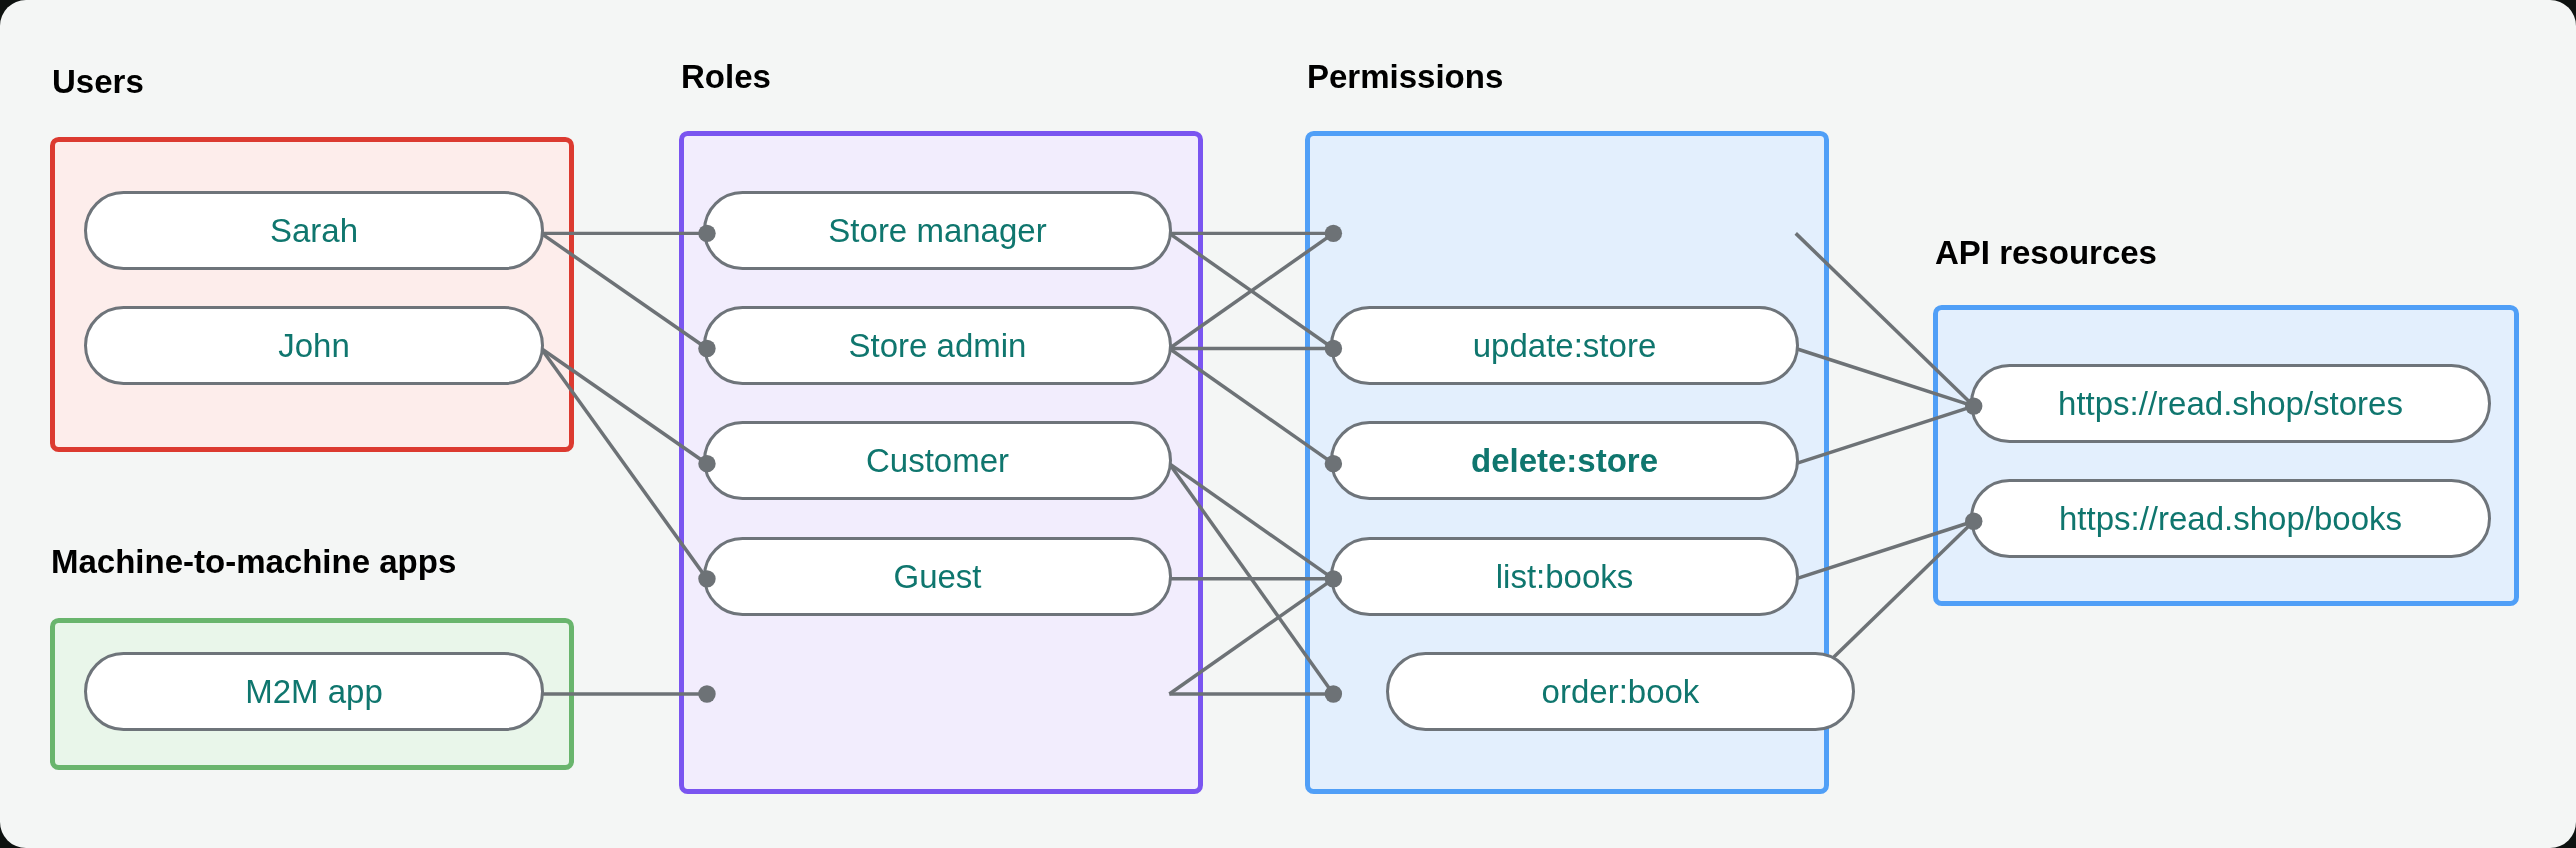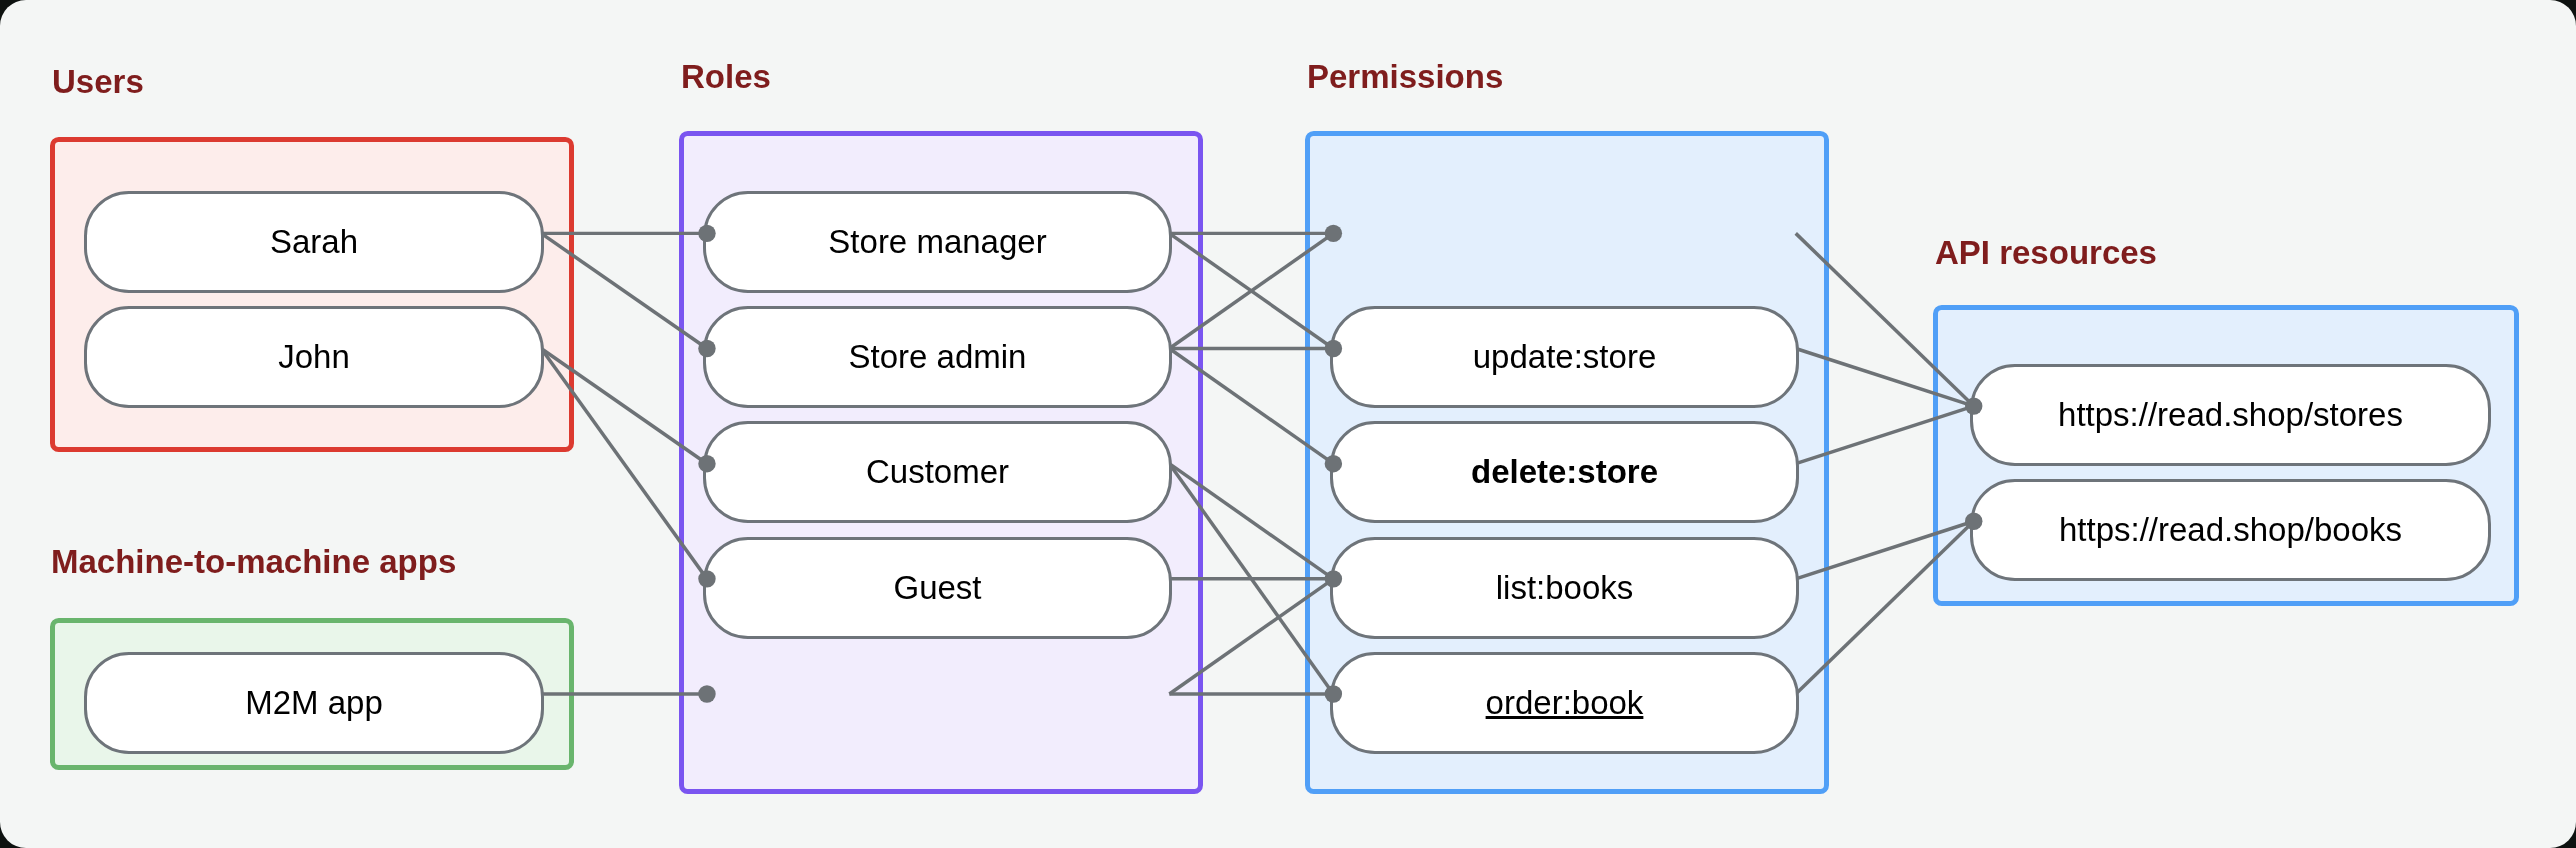--- a/index.html
+++ b/index.html
@@ -10,35 +10,35 @@
     overflow:hidden;
   }
   #canvas{
     position:absolute;left:0;top:0;width:2576px;height:848px;
     background:#f4f6f5;
     border-radius:26px;
     overflow:hidden;
   }
   .group-label{
     position:absolute;z-index:5;
-    font-size:33px;font-weight:600;color:#7f1d1d;
+    font-size:33px;font-weight:600;color:#000000;
     white-space:nowrap;
   }
   .box{
     position:absolute;z-index:1;
     border:5.2px solid #888;border-radius:8.7px;
     box-sizing:border-box;
   }
   .pill{
     position:absolute;z-index:3;
-    height:102px;background:#ffffff;
+    height:79px;background:#ffffff;
     border:3.5px solid #6e747a;border-radius:45px;
     box-sizing:border-box;
     display:flex;align-items:center;justify-content:center;
-    font-size:33px;color:#000000;white-space:nowrap;
+    font-size:33px;color:#0f766e;white-space:nowrap;
   }
   svg.edge-layer{position:absolute;left:0;top:0;z-index:2;}
   svg.dot-layer{position:absolute;left:0;top:0;z-index:4;}
 
   
   #label-users{left:52px;top:63px;}
   #label-m2m{left:51px;top:543px;}
   #label-roles{left:681px;top:58px;}
   #label-permissions{left:1307px;top:58px;}
   #label-api{left:1935px;top:234px;}
@@ -56,21 +56,21 @@
   #n-m2m-app{left:84px;top:652px;width:460px;}
   #n-store-manager{left:703px;top:191px;width:469px;text-align:center;}
   #n-store-admin{left:703px;top:306px;width:469px;}
   #n-customer{left:703px;top:421px;width:469px;}
   #n-guest{left:703px;top:537px;width:469px;}
   #n-service-agent{left:703px;top:652px;width:469px;}
   #n-read-store{left:1330px;top:191px;width:469px;}
   #n-update-store{left:1330px;top:306px;width:469px;}
   #n-delete-store{left:1330px;top:421px;width:469px;font-weight:bold;}
   #n-list-books{left:1330px;top:537px;width:469px;}
-  #n-order-book{left:1330px;top:652px;width:469px;text-decoration:underline;}
+  #n-order-book{left:1386px;top:652px;width:469px;}
   #n-stores{left:1970px;top:364px;width:521px;}
   #n-books{left:1970px;top:479px;width:521px;}
 </style>
 </head>
 <body>
 
 <div id="canvas">
 
   <div class="group-label" id="label-users">Users</div>
   <div class="group-label" id="label-m2m">Machine-to-machine apps</div>

